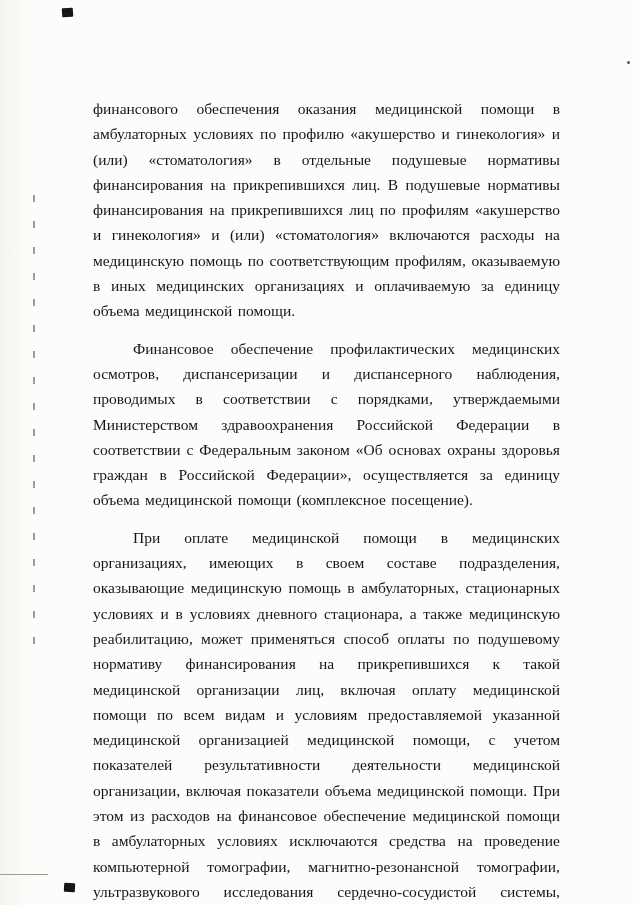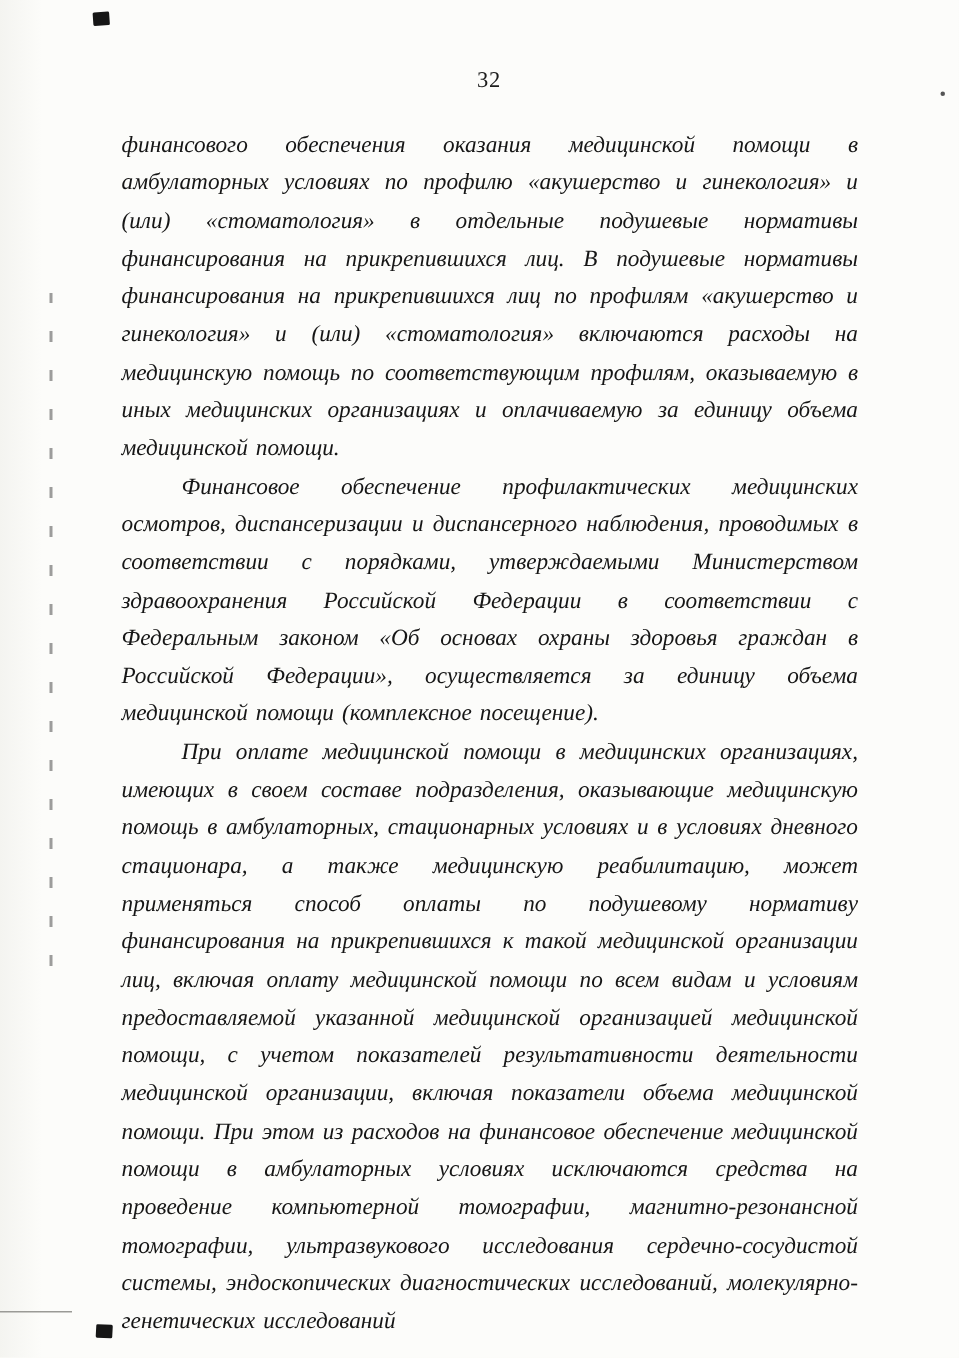--- a/index.html
+++ b/index.html
@@ -31,21 +31,21 @@
     position: absolute;
     top: 84px;
     left: 81px;
     width: 491px;
     font-size: 15.5px;
     line-height: 25.3px;
     color: #161616;
     text-align: justify;
     text-justify: inter-word;
   }
-  .para { margin: 0; word-spacing: 1.5px; font-style: italic; }
+  .para { margin: 12px; word-spacing: 1.5px; }
   .para.indent { text-indent: 40px; }
 
   
   .speck {
     position: absolute;
     background: #161616;
     border-radius: 1px;
   }
   .speck-top-left    { left: 62px; top: 8px;   width: 11px; height: 9px; transform: rotate(-4deg); }
   .speck-bottom-left { left: 64px; top: 883px; width: 11px; height: 9px; transform: rotate(3deg); }
@@ -67,21 +67,20 @@
     left: 0; top: 874px;
     width: 48px; height: 1px;
     background: #9a9a96;
   }
 </style>
 </head>
 <body>
 
 <div class="page">
 
-  <div class="page-number">32</div>
 
   <div class="text-block">
     <p class="para">финансового обеспечения оказания медицинской помощи в амбулаторных условиях по профилю «акушерство и гинекология» и (или) «стоматология» в отдельные подушевые нормативы финансирования на прикрепившихся лиц. В подушевые нормативы финансирования на прикрепившихся лиц по профилям «акушерство и гинекология» и (или) «стоматология» включаются расходы на медицинскую помощь по соответствующим профилям, оказываемую в иных медицинских организациях и оплачиваемую за единицу объема медицинской помощи.</p>
     <p class="para indent">Финансовое обеспечение профилактических медицинских осмотров, диспансеризации и диспансерного наблюдения, проводимых в соответствии с порядками, утверждаемыми Министерством здравоохранения Российской Федерации в соответствии с Федеральным законом «Об основах охраны здоровья граждан в Российской Федерации», осуществляется за единицу объема медицинской помощи (комплексное посещение).</p>
     <p class="para indent">При оплате медицинской помощи в медицинских организациях, имеющих в своем составе подразделения, оказывающие медицинскую помощь в амбулаторных, стационарных условиях и в условиях дневного стационара, а также медицинскую реабилитацию, может применяться способ оплаты по подушевому нормативу финансирования на прикрепившихся к такой медицинской организации лиц, включая оплату медицинской помощи по всем видам и условиям предоставляемой указанной медицинской организацией медицинской помощи, с учетом показателей результативности деятельности медицинской организации, включая показатели объема медицинской помощи. При этом из расходов на финансовое обеспечение медицинской помощи в амбулаторных условиях исключаются средства на проведение компьютерной томографии, магнитно-резонансной томографии, ультразвукового исследования сердечно-сосудистой системы, эндоскопических диагностических исследований, молекулярно-генетических исследований</p>
   </div>
 
   <div class="speck speck-top-left"></div>
   <div class="speck speck-bottom-left"></div>
   <div class="speck speck-header-dot"></div>

